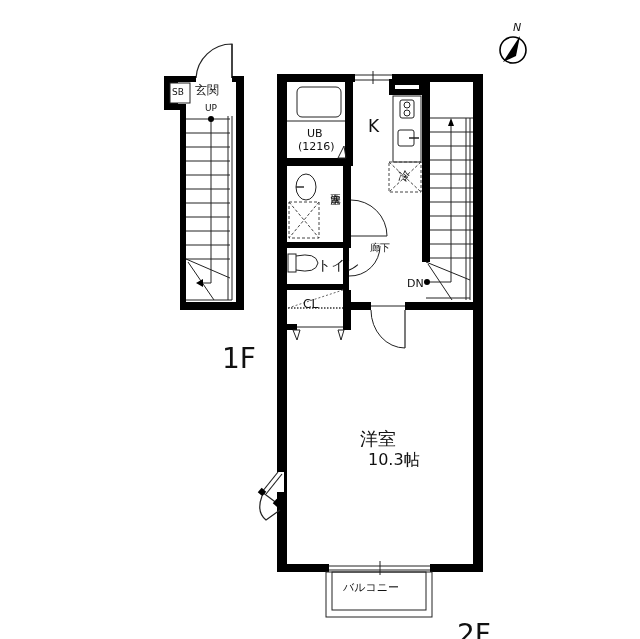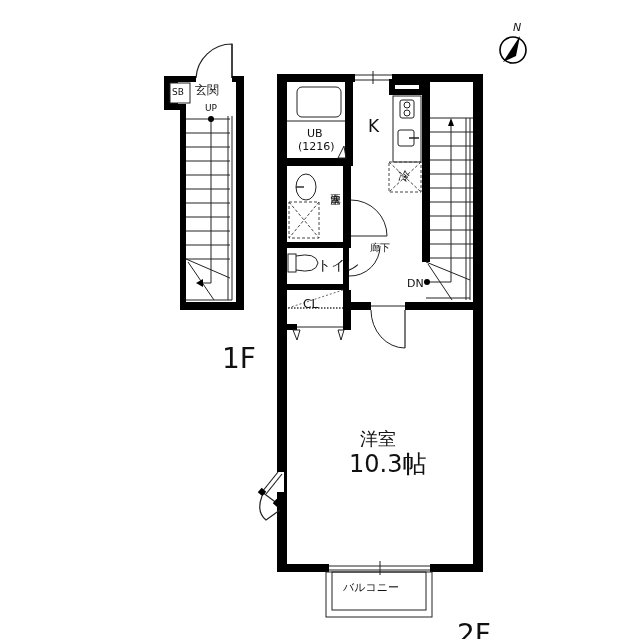--- a/index.html
+++ b/index.html
@@ -178,15 +178,15 @@
 <span class="lbl" style="left:307px;top:128px;font-size:11px;">UB</span>
 <span class="lbl" style="left:298px;top:141px;font-size:11px;">(1216)</span>
 <span class="lbl" style="left:368px;top:118px;font-size:17px;">K</span>
 <span class="lbl" style="left:398px;top:170px;font-size:12px;">冷</span>
 <span class="lbl" style="left:330px;top:186px;font-size:10px;writing-mode:vertical-rl;">洗面室</span>
 <span class="lbl" style="left:370px;top:243px;font-size:10px;">廊下</span>
 <span class="lbl" style="left:317px;top:258px;font-size:14px;">トイレ</span>
 <span class="lbl" style="left:303px;top:298px;font-size:12px;">CL</span>
 <span class="lbl" style="left:407px;top:278px;font-size:11px;">DN</span>
 <span class="lbl" style="left:360px;top:430px;font-size:18px;">洋室</span>
-<span class="lbl" style="left:349px;top:452px;font-size:24px;">10.3帖</span>
+<span class="lbl" style="left:368px;top:452px;font-size:16px;">10.3帖</span>
 <span class="lbl" style="left:343px;top:582px;font-size:11px;">バルコニー</span>
 <span class="lbl floor-label" style="left:457px;top:598px;text-align:center;">2F</span>
 
 </body></html>

